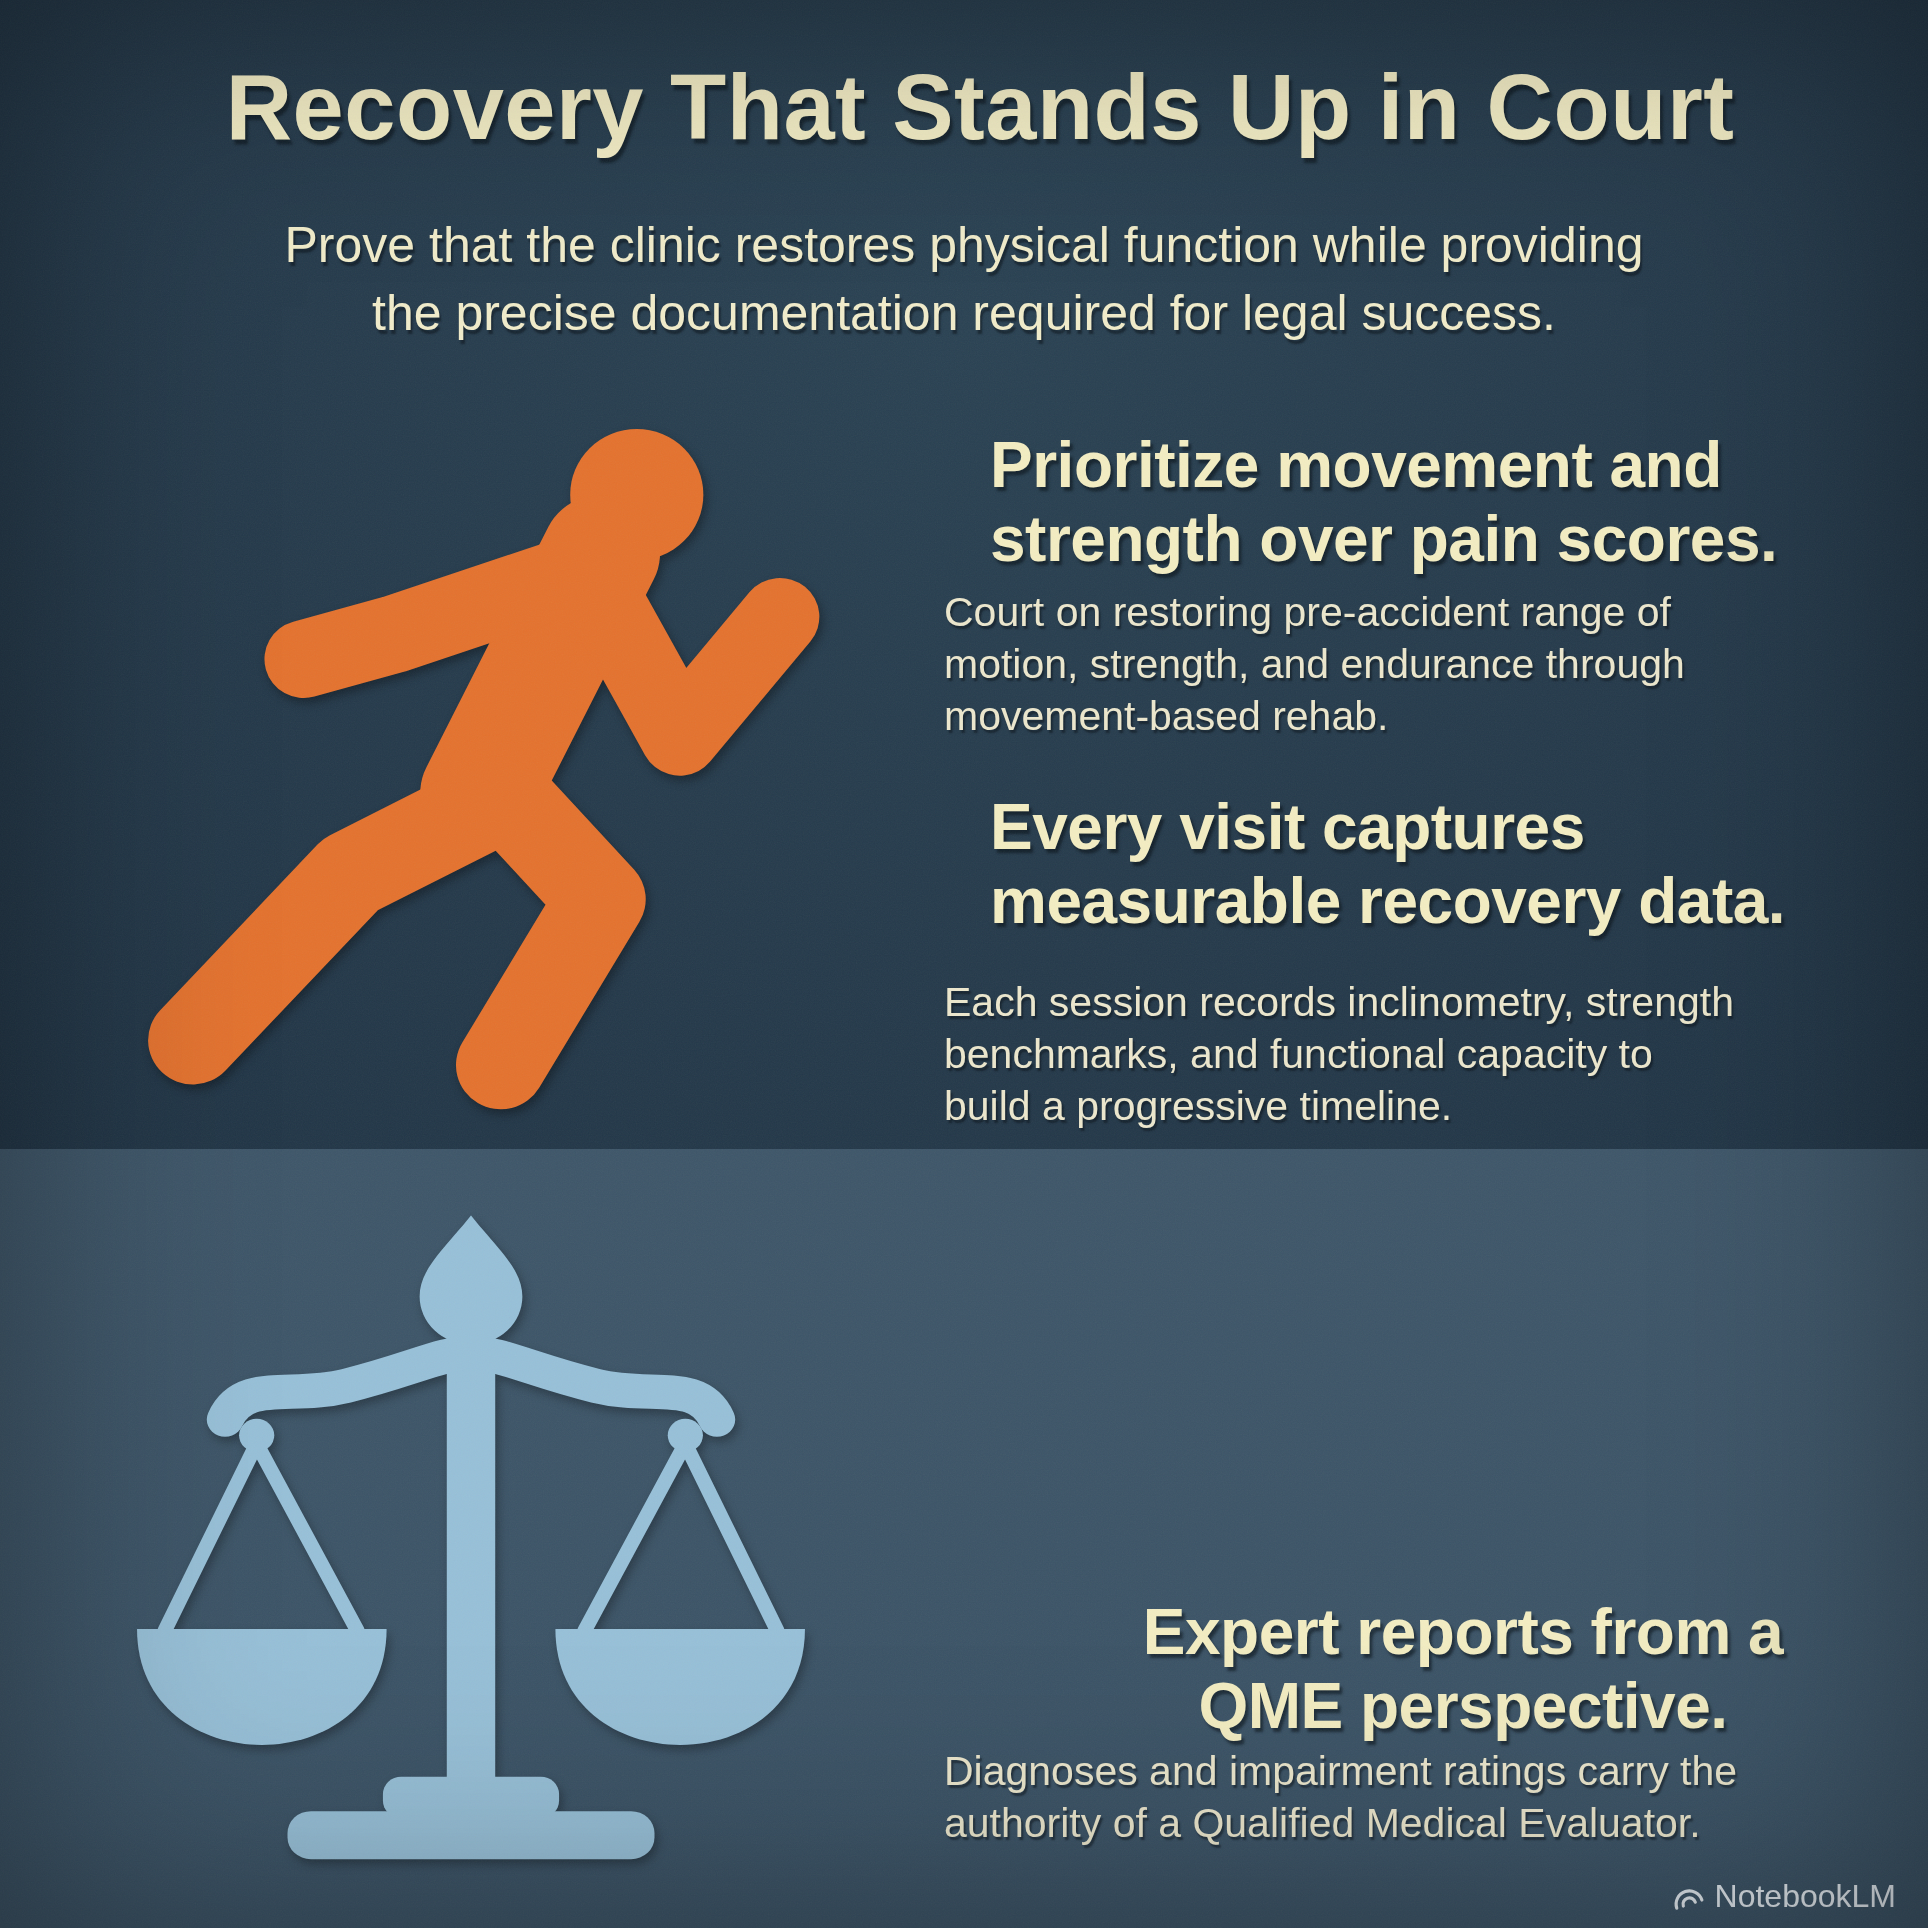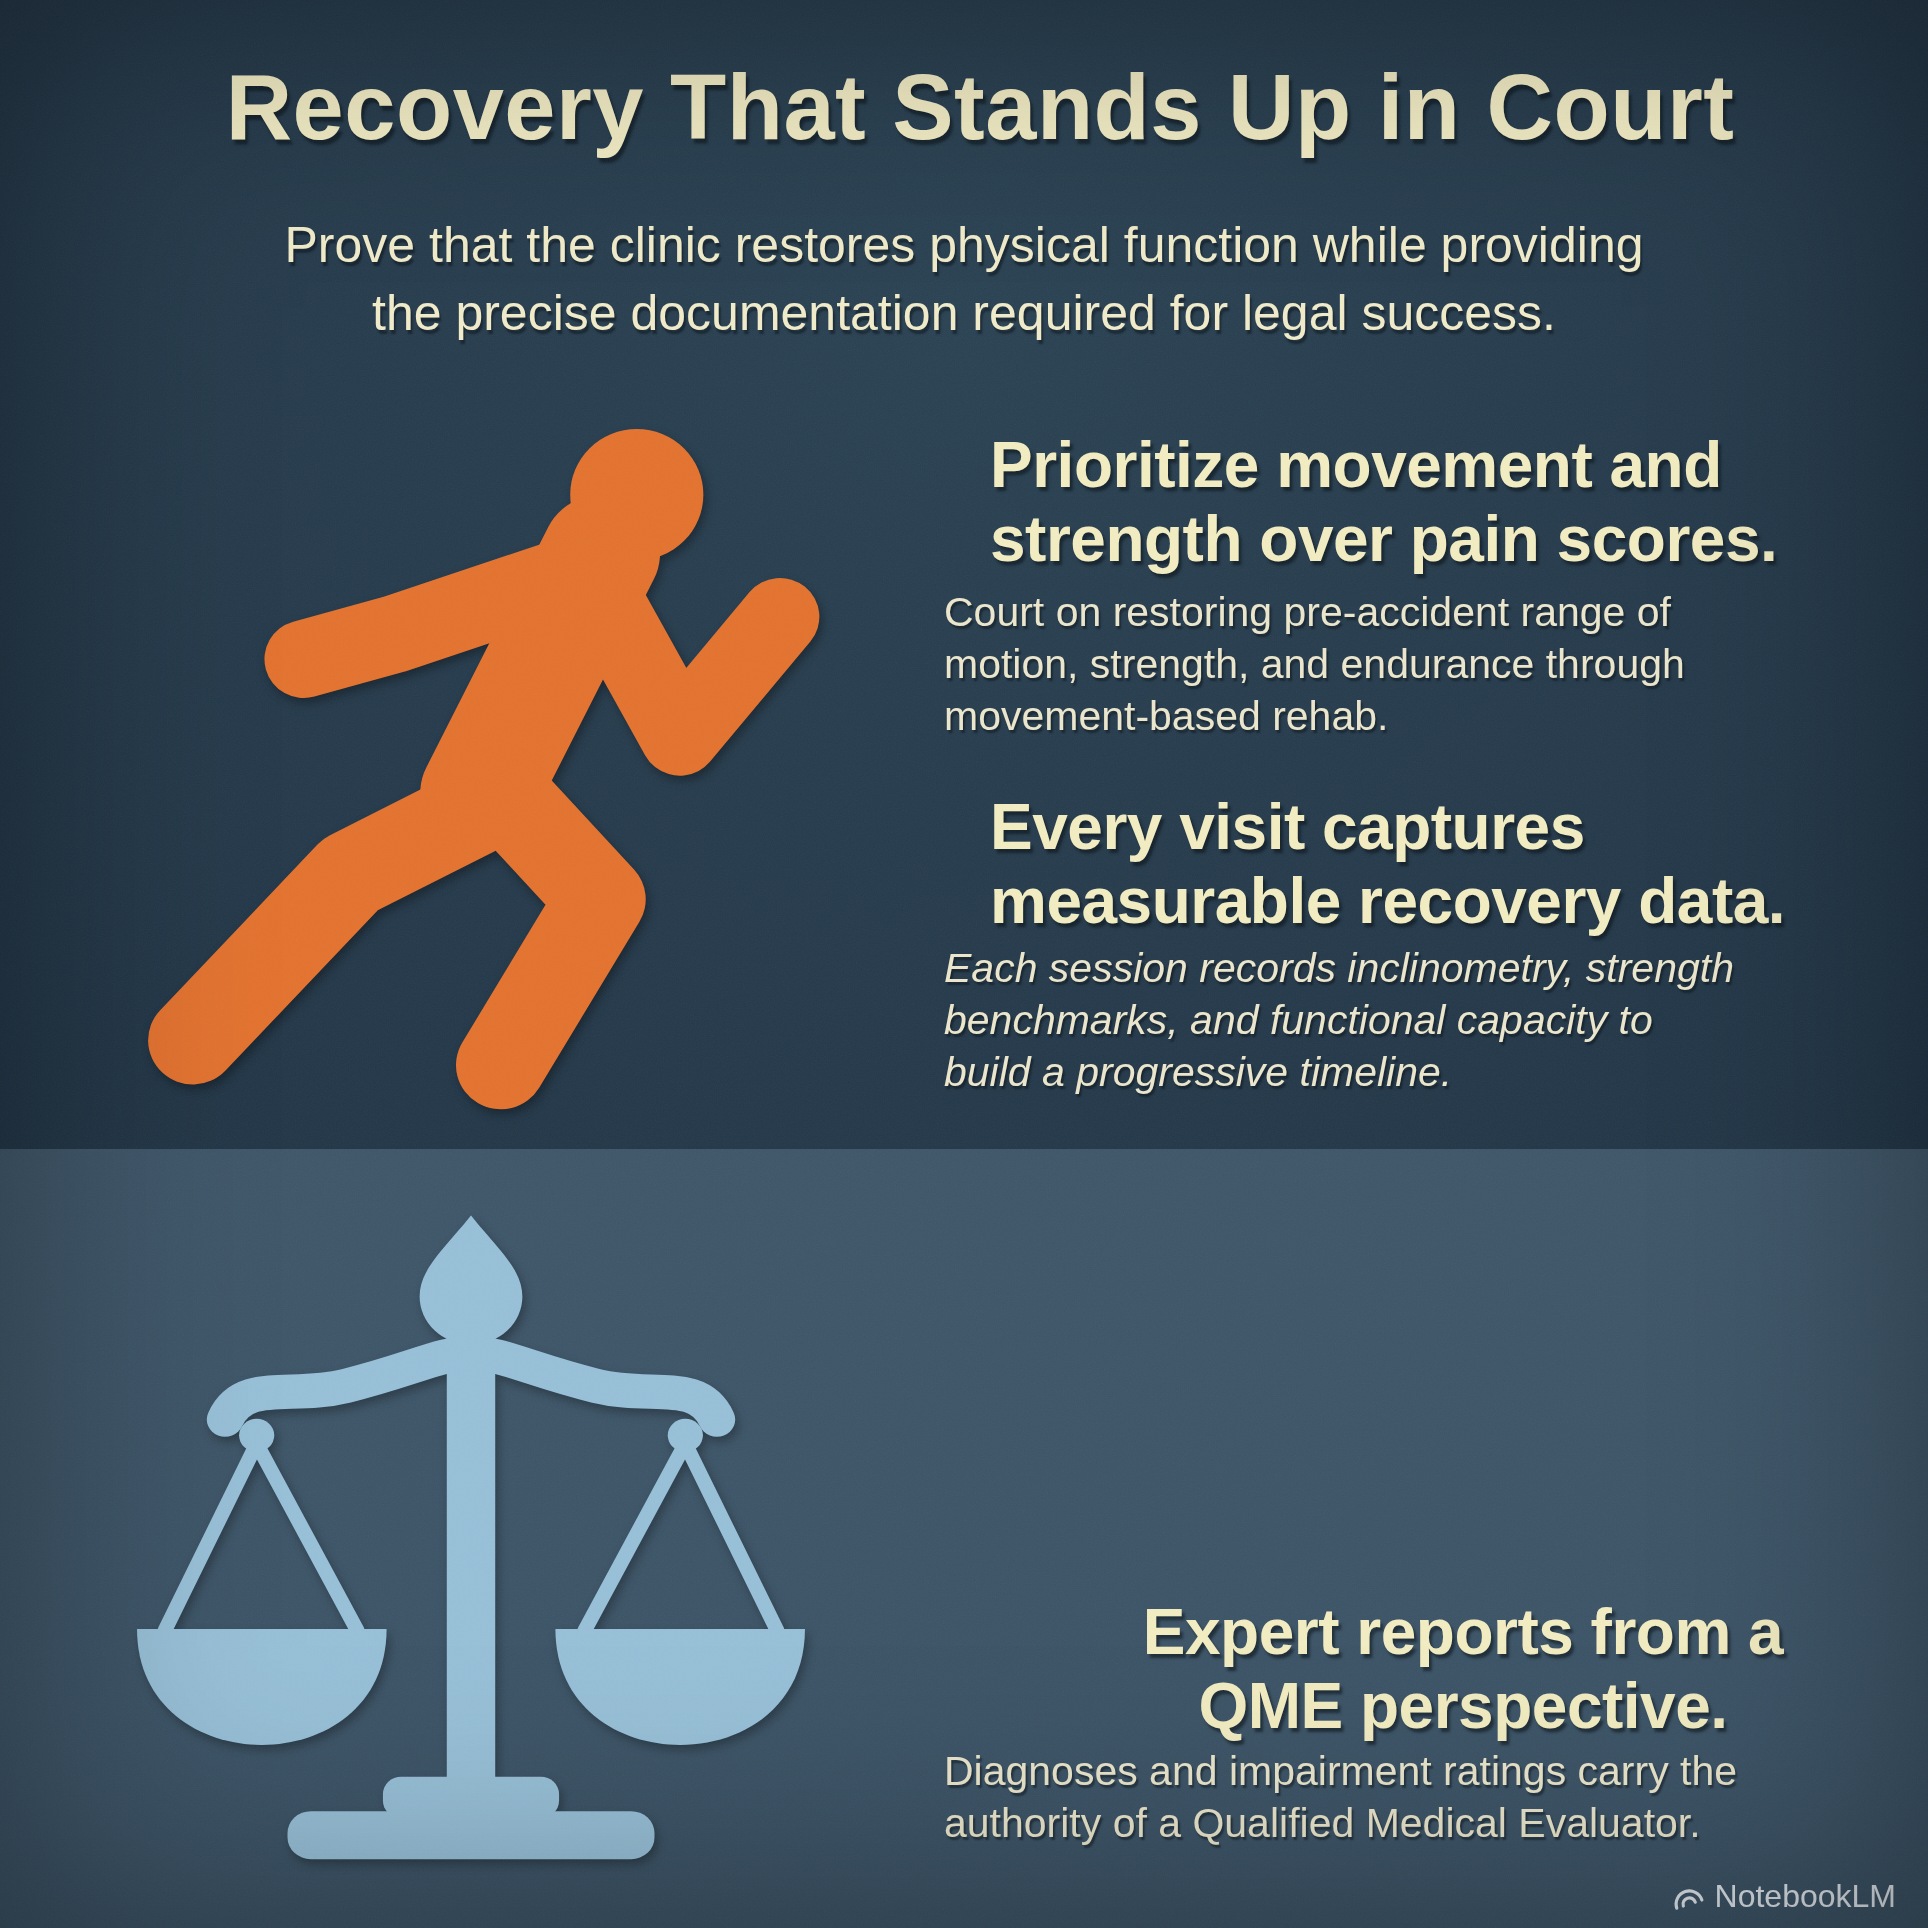--- a/index.html
+++ b/index.html
@@ -29,21 +29,21 @@
     position:absolute;left:980px;width:946px;margin:10px;
     font-size:64px;font-weight:700;line-height:1.16;letter-spacing:-0.5px;
     color:#f3edc2;white-space:pre-line;text-shadow:2.8px 3.8px 2.8px rgba(5,12,18,.55);
   }
   .b{
     position:absolute;left:944px;width:946px;margin:0;
     font-size:41px;font-weight:400;line-height:1.27;
     color:#ece7cd;white-space:pre-line;text-shadow:1.9px 2.8px 1.9px rgba(5,12,18,.5);
   }
   .h1{top:418px;} .b1{top:586px;}
-  .h2{top:780px;} .b2{top:942px;font-style:italic;}
+  .h2{top:780px;} .b2{top:976px;}
   .h3{top:1222px;} .b3{top:1390px;}
   .h4{top:1585px;text-align:center;} .b4{top:1745px;}
   .runner-icon{
     position:absolute;left:132px;top:405px;width:716px;height:706px;
     filter:drop-shadow(3.8px 5.6px 4.7px rgba(0,0,0,.35));
   }
   .scales-icon{
     position:absolute;left:104px;top:1210px;width:734px;height:687px;
     filter:drop-shadow(3.8px 5.6px 4.7px rgba(0,0,0,.30));
   }

